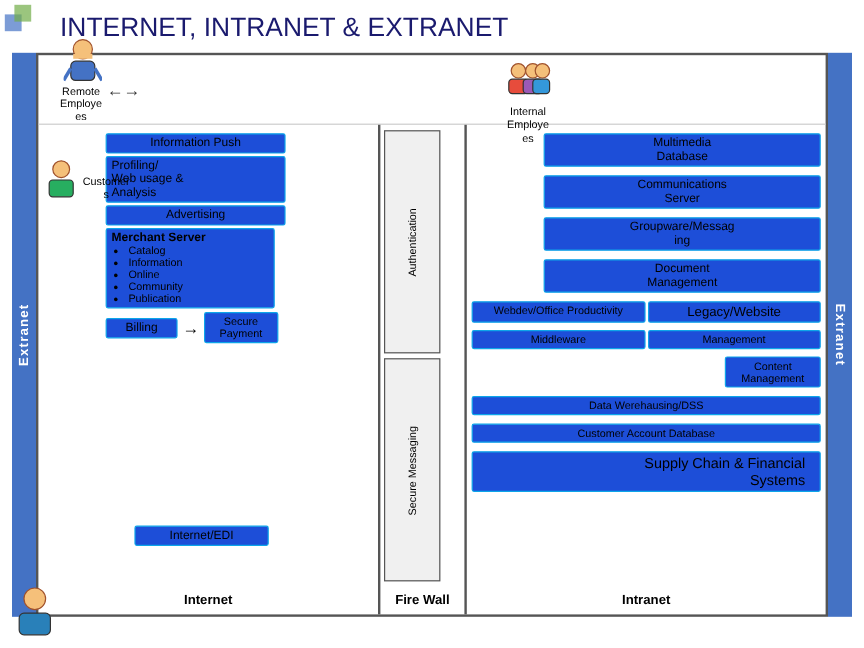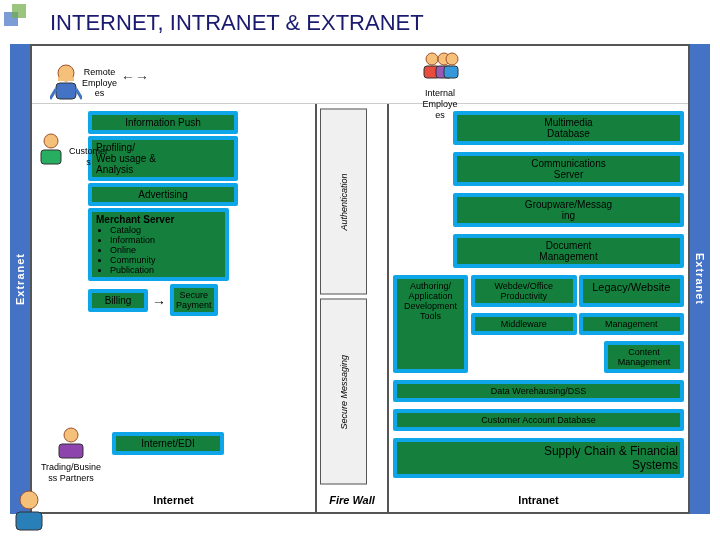--- a/index.html
+++ b/index.html
@@ -51,44 +51,44 @@
       align-items: center;
       justify-content: center;
       writing-mode: vertical-rl;
       font-weight: bold;
       font-size: 11px;
       letter-spacing: 1px;
     }
 
     
     .rounded-box {
-      border: 4px solid #0ea5e9;
-      background: #15803d;
-      padding: 2px 2px;
+      border: 1px solid #0ea5e9;
+      background: #1d4ed8;
+      padding: 2px 12px;
       font-size: 10px;
       text-align: center;
       border-radius: 2px;
       margin: 2px 0;
     }
   </style>
 </head>
 <body>
 
 <div class="slide">
   <div class="title">INTERNET, INTRANET &amp; EXTRANET</div>
 
   <div style="display:flex; height:470px; position:relative;">
 
     <div class="left-extranet-bar">Extranet</div>
 
     <div style="flex:1; border:2px solid #555; display:flex; flex-direction:column; position:relative;">
 
       <div style="display:flex; align-items:flex-end; padding:4px 8px 0 8px; height:58px; position:relative; border-bottom:1px solid #ccc;">
 
-        <div style="display:flex; flex-direction:row; align-items:center; margin-right:4px; margin-left:10px;">
+        <div style="display:flex; flex-direction:column; align-items:flex-end; margin-right:4px; margin-left:10px;">
           <svg width="32" height="40" viewBox="0 0 32 40">
             <circle cx="16" cy="10" r="8" fill="#f5c07a" stroke="#a0522d" stroke-width="1"></circle>
             <rect x="6" y="20" width="20" height="16" rx="4" fill="#4472c4" stroke="#333" stroke-width="1"></rect>
             <line x1="6" y1="26" x2="0" y2="36" stroke="#4472c4" stroke-width="3"></line>
             <line x1="26" y1="26" x2="32" y2="36" stroke="#4472c4" stroke-width="3"></line>
             <rect x="8" y="14" width="16" height="4" fill="#f5c07a"></rect>
           </svg>
           <div style="font-size:9px; text-align:center; line-height:1.2;">Remote<br>Employe<br>es</div>
         </div>
 
@@ -141,34 +141,27 @@
               </ul>
             </div>
             <div style="display:flex; align-items:center; margin-top:3px; gap:4px;">
               <div class="rounded-box" style="width:60px; margin:0;">Billing</div>
               <div style="font-size:14px;">→</div>
               <div class="rounded-box" style="margin:0; font-size:9px; white-space:pre-line;">Secure
 Payment</div>
             </div>
           </div>
 
-          <div style="position:absolute; bottom:28px; left:4px; display:flex; flex-direction:column; align-items:center;">
-            <svg width="34" height="36" viewBox="0 0 34 36">
-              <circle cx="17" cy="9" r="7" fill="#f5c07a" stroke="#a0522d" stroke-width="1"></circle>
-              <rect x="5" y="18" width="24" height="14" rx="3" fill="#8e44ad" stroke="#333" stroke-width="1"></rect>
-            </svg>
-            <div style="font-size:9px; text-align:center; line-height:1.2; width:70px;">Trading/Busine<br>ss Partners</div>
-          </div>
 
           <div class="rounded-box" style="position:absolute; bottom:55px; left:80px; width:112px;">Internet/EDI</div>
 
           <div style="position:absolute; bottom:6px; left:50%; transform:translateX(-50%); font-weight:bold; font-size:11px; white-space:nowrap;">Internet</div>
         </div>
 
-        <div style="width:72px; border-right:2px solid #555; display:flex; flex-direction:column; padding:5px 20px 28px 3px; gap:4px; position:relative;font-style:italic;">
+        <div style="width:72px; border-right:2px solid #555; display:flex; flex-direction:column; padding:5px 20px 28px 3px; gap:4px; position:relative;">
           <div style="flex:1; border:1px solid #555; background:#f0f0f0; display:flex; align-items:center; justify-content:center; writing-mode:vertical-rl; transform:rotate(180deg); font-size:9px;">Authentication</div>
           <div style="flex:1; border:1px solid #555; background:#f0f0f0; display:flex; align-items:center; justify-content:center; writing-mode:vertical-rl; transform:rotate(180deg); font-size:9px;">Secure Messaging</div>
           <div style="position:absolute; bottom:6px; left:50%; transform:translateX(-50%); font-weight:bold; font-size:11px; white-space:nowrap;">Fire Wall</div>
         </div>
 
         <div style="flex:1; position:relative; padding:5px 4px 28px 4px; display:flex; flex-direction:column; gap:3px;">
 
           <div style="display:flex; gap:3px; margin-left:60px;">
             <div class="rounded-box" style="flex:1; white-space:pre-line; text-align:center;">Multimedia
 Database</div>
@@ -180,24 +173,20 @@
           <div style="display:flex; gap:3px; margin-left:60px;">
             <div class="rounded-box" style="flex:1; white-space:pre-line; text-align:center;">Groupware/Messag
 ing</div>
           </div>
           <div style="display:flex; gap:3px; margin-left:60px;">
             <div class="rounded-box" style="flex:1; white-space:pre-line; text-align:center;">Document
 Management</div>
           </div>
 
           <div style="display:flex; gap:3px;">
-            <div class="rounded-box" style="width:75px; white-space:pre-line; text-align:center; font-size:9px;">Authoring/
-Application
-Development
-Tools</div>
             <div style="flex:1; display:flex; flex-direction:column; gap:2px;">
               <div style="display:flex; gap:2px;">
                 <div class="rounded-box" style="flex:1; font-size:9px;">Webdev/Office
 Productivity</div>
                 <div class="rounded-box" style="flex:1; font-size:11px;">Legacy/Website</div>
               </div>
               <div style="display:flex; gap:2px;">
                 <div class="rounded-box" style="flex:1; font-size:9px;">Middleware</div>
                 <div class="rounded-box" style="flex:1; font-size:9px;">Management</div>
               </div>

